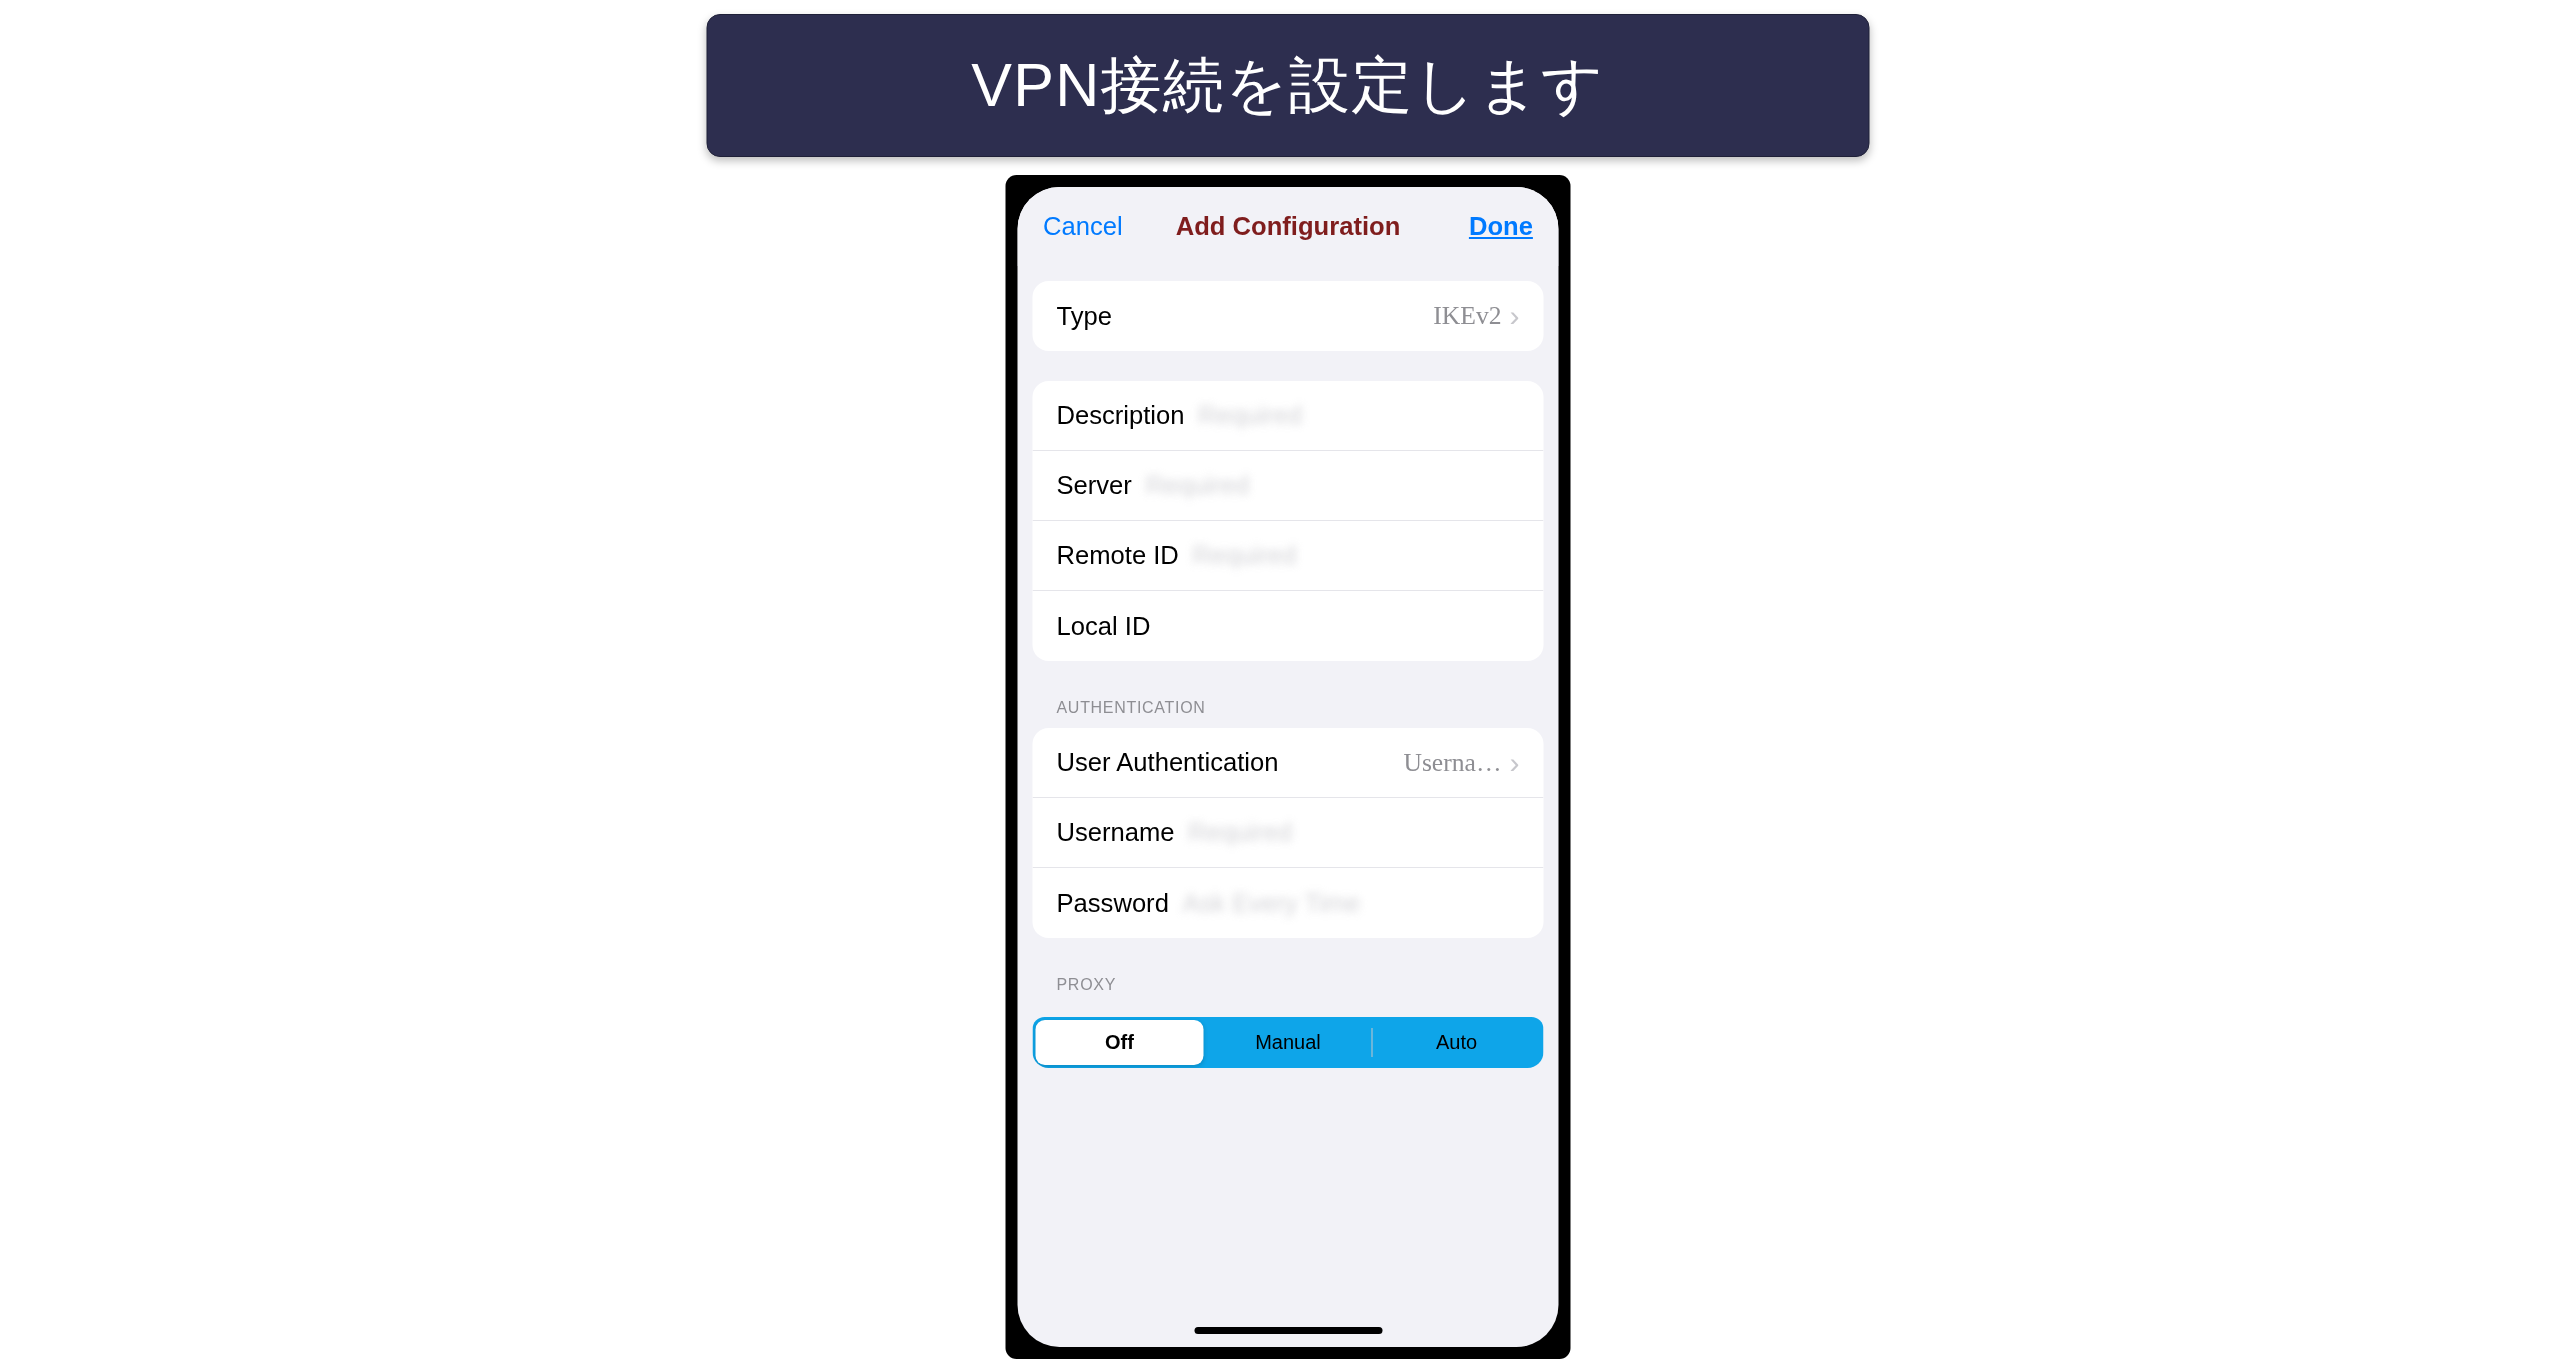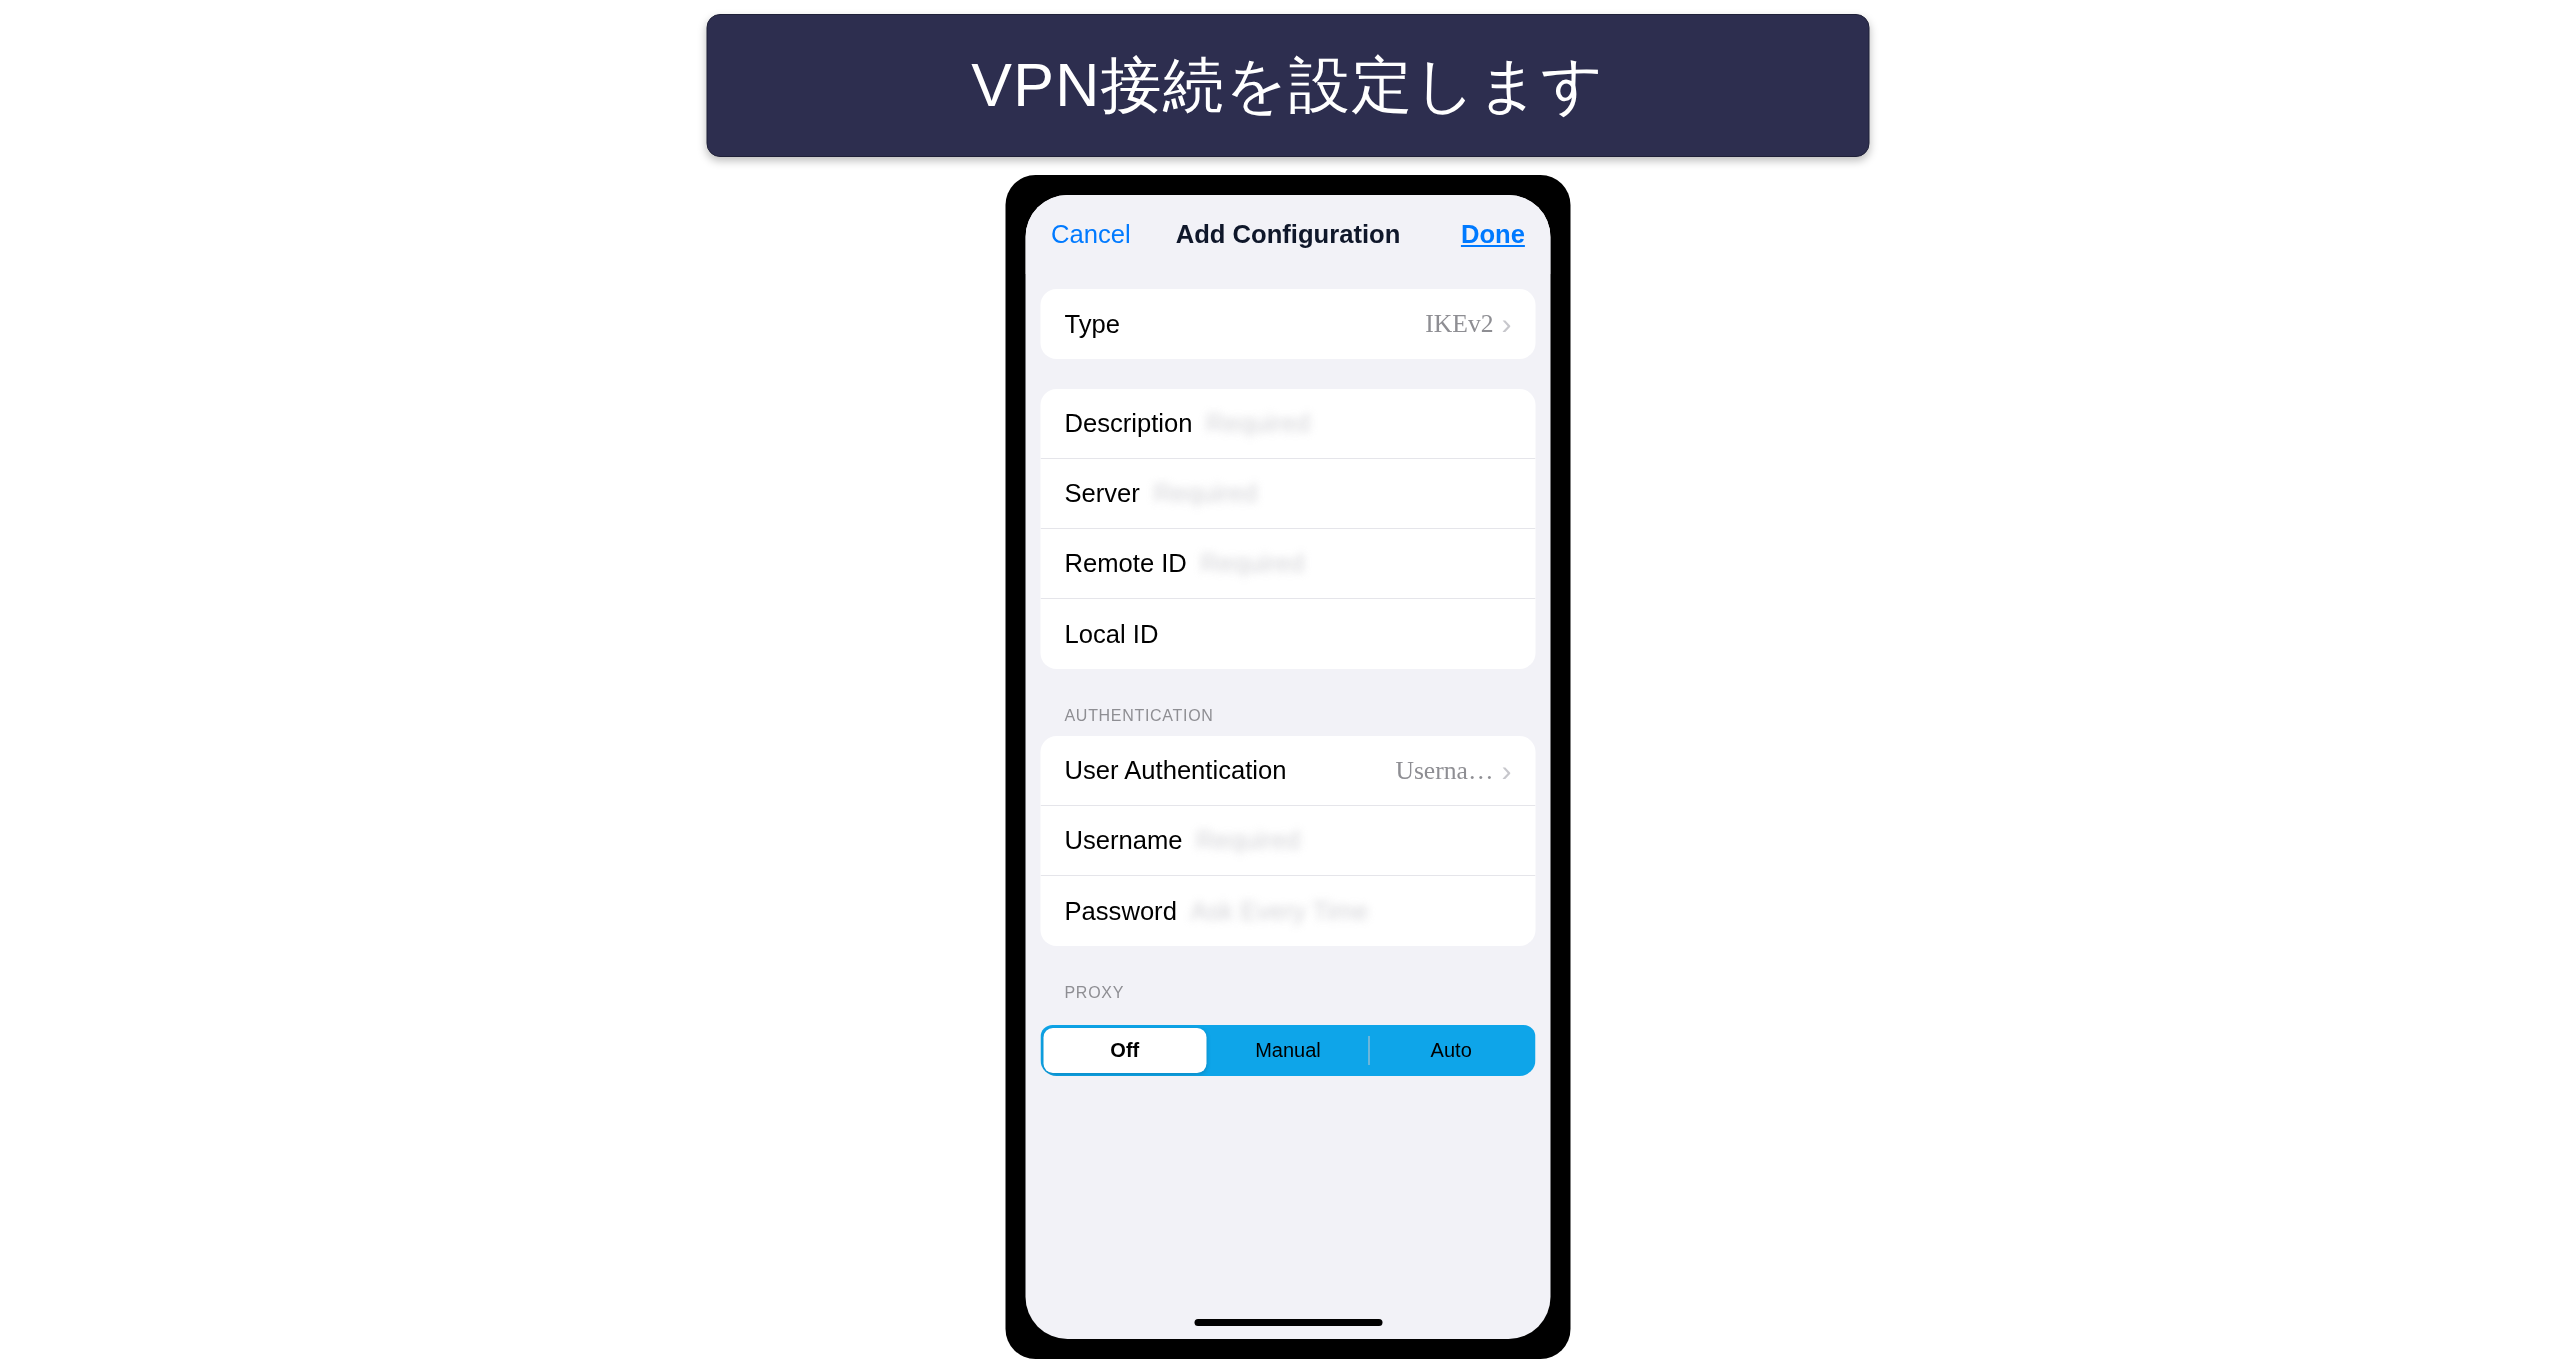--- a/index.html
+++ b/index.html
@@ -33,22 +33,22 @@
 
   
   .phone {
     position: absolute;
     top: 175px;
     left: 50%;
     transform: translateX(-50%);
     width: 565px;
     height: 1184px;
     background: #000000;
-    border-radius: 30px;
-    padding: 20px;
+    border-radius: 11px;
+    padding: 12px;
   }
   .screen {
     width: 100%;
     height: 100%;
     background: #f2f2f7;
     border-radius: 42px;
     overflow: hidden;
     position: relative;
   }
 
@@ -62,21 +62,21 @@
     padding: 0 25.6px;
     font-size: 25.6px;
   }
   .nav-left, .nav-right {
     color: #007aff;
     font-weight: 400;
     min-width: 94px;
   }
   .nav-right { text-align: right; font-weight: 600; text-decoration: underline; }
   .nav-title {
-    color: #0f172a;
+    color: #7f1d1d;
     font-weight: 600;
     font-size: 25.6px;
   }
 
   
   .content { padding: 0 15px; }
   .group {
     background: #ffffff;
     border-radius: 16px;
     margin-top: 30px;

